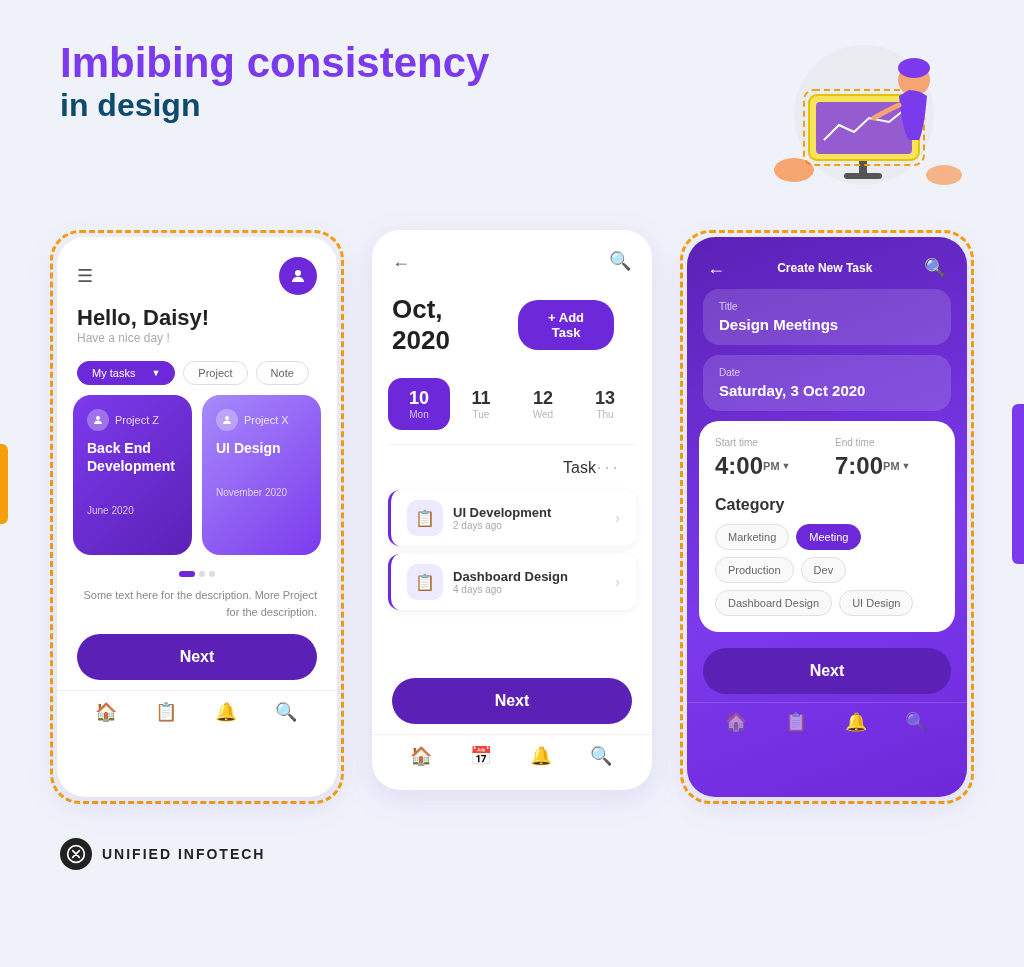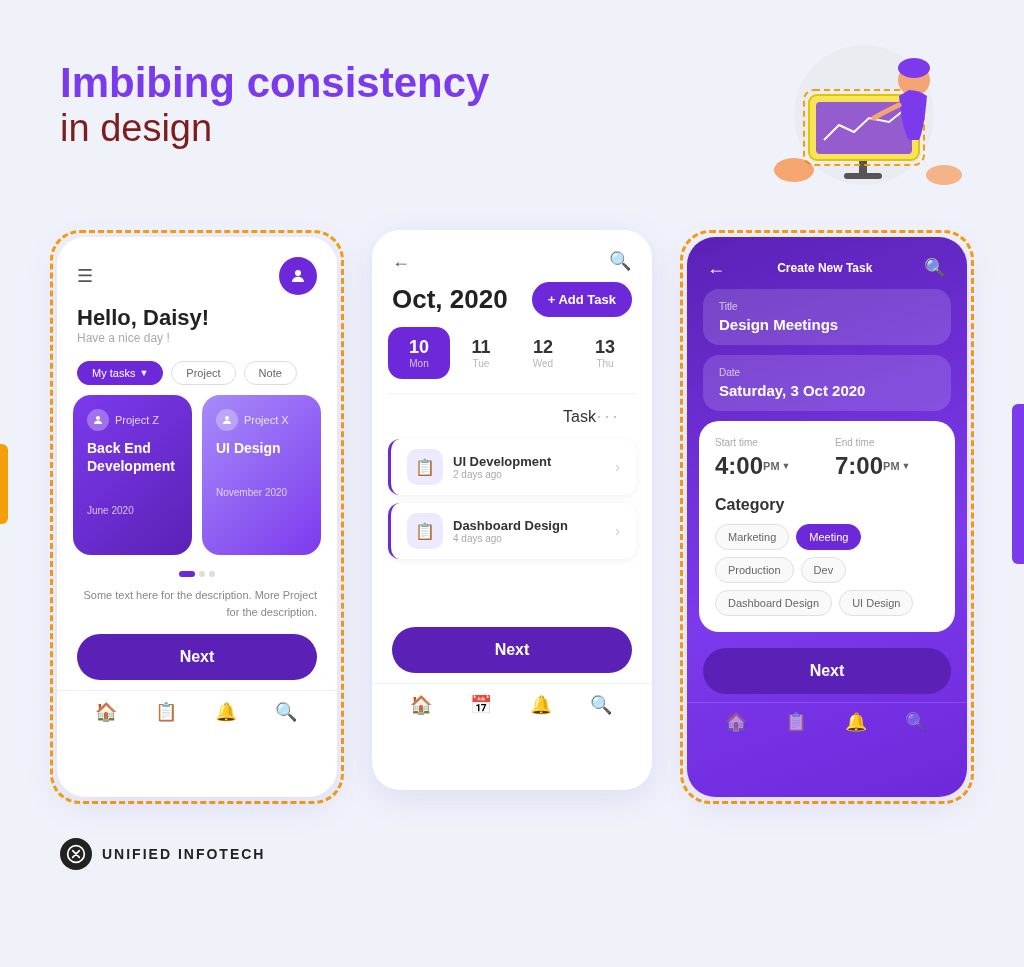--- a/index.html
+++ b/index.html
@@ -21,26 +21,25 @@
     }
     .headline {
       display: flex;
       flex-direction: column;
     }
     .headline-bold {
       font-size: 42px;
       font-weight: 900;
       color: #7c3aed;
       line-height: 1.1;
-      margin-top: 20px;
     }
     .headline-normal {
-      font-size: 38px;
-      font-weight: 400;
-      color: #7f1d1d;
+      font-size: 32px;
+      font-weight: 700;
+      color: #0c4a6e;
       line-height: 1.2;
     }
 
     
     .phones-row {
       display: flex;
       justify-content: center;
       gap: 28px;
       padding: 10px 40px 0 40px;
       align-items: flex-start;
@@ -103,21 +102,21 @@
       border-radius: 20px;
       font-size: 11px;
       border: 1px solid #ddd;
       color: #666;
       background: #fff;
     }
     .tab-pill.active {
       background: #6d28d9;
       color: #fff;
       border-color: #6d28d9;
-      display: flex; align-items: center; gap: 4px;
+      display: flex; align-items: center; gap: 16px;
     }
 
     .p1-cards {
       display: flex;
       gap: 10px;
       padding: 0 16px 10px;
     }
     .p1-card {
       flex: 1;
       background: linear-gradient(135deg, #7c3aed, #5b21b6);
@@ -510,21 +509,21 @@
 
   <div class="phone phone-2">
     
     <div class="p2-header">
       <span class="back-arrow">←</span>
       <span class="search-icon">🔍</span>
     </div>
     
     <div style="position:relative; padding: 0 20px 10px; display:flex; justify-content:space-between; align-items:center;">
       <div class="p2-month" style="padding:0">Oct, 2020</div>
-      <button class="p2-addtask" style="margin:0; position:static">+ Add Task</button>
+      <button class="p2-addtask" style="margin:18px; position:static">+ Add Task</button>
     </div>
     
     <div class="p2-days">
       <div class="day-item active">
         <div class="day-num">10</div>
         <div class="day-name">Mon</div>
       </div>
       <div class="day-item">
         <div class="day-num">11</div>
         <div class="day-name">Tue</div>

